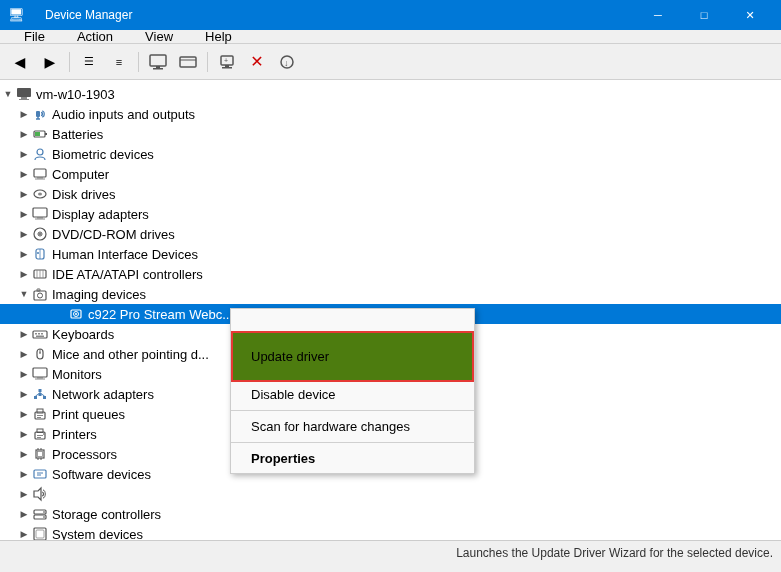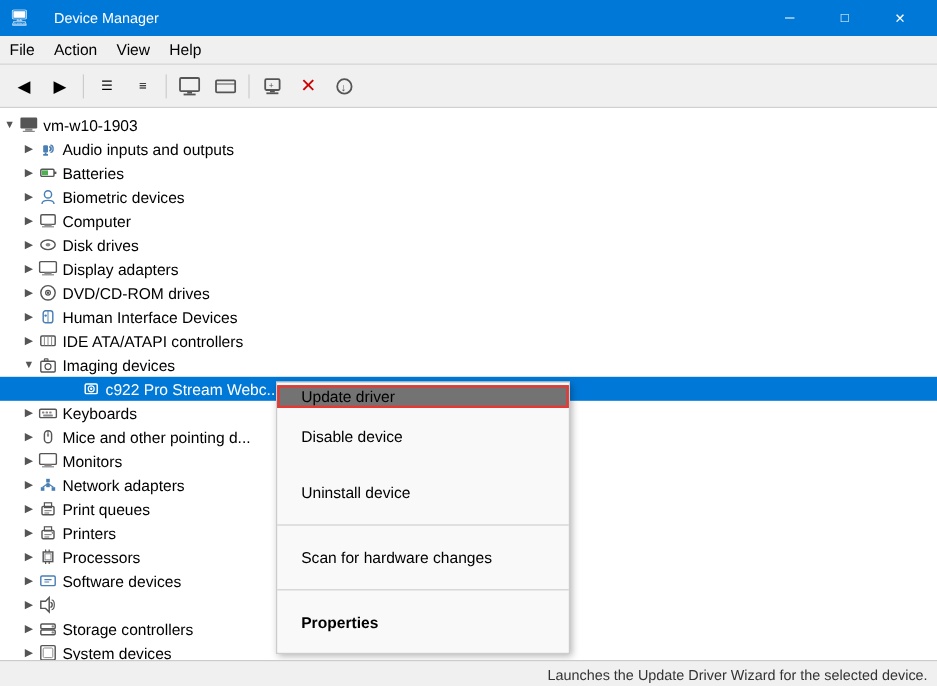--- a/index.html
+++ b/index.html
@@ -19,26 +19,27 @@
     .titlebar-title { flex: 1; font-size: 12px; margin-left: 15px; }
     .titlebar-controls { display: flex; gap: 0; }
     .titlebar-btn {
       width: 46px; height: 30px;
       display: flex; align-items: center; justify-content: center;
       color: white; font-size: 11px; cursor: pointer;
     }
 
     
     .menubar {
-      height: 24px;
+      height: 14px;
       background: #f0f0f0;
       display: flex;
       align-items: center;
-      padding: 0 0;
+      padding: 0 16px;
       border-bottom: 1px solid #d0d0d0;
+      gap: 16px;
     }
     .menu-item {
       padding: 2px 8px;
       cursor: pointer;
       font-size: 13px;
     }
 
     
     .toolbar {
       height: 36px;
@@ -101,29 +102,30 @@
       top: 228px;
       left: 230px;
       width: 245px;
       background: #f9f9f9;
       border: 1px solid #ccc;
       box-shadow: 2px 2px 6px rgba(0,0,0,0.3);
       z-index: 100;
       padding: 2px 0;
     }
     .ctx-item {
-      padding: 16px 20px;
+      padding: 5px 20px;
       cursor: pointer;
       font-size: 13px;
     }
     .ctx-item.active {
-      background: #737373;
+      background: #4d7c0f;
       border: 2px solid #e53935;
       color: black;
-      padding: 0 18px;
+      padding: 16px 18px;
+      margin-top: 20px;
     }
     .ctx-item.bold { font-weight: bold; }
     .ctx-sep { height: 1px; background: #d0d0d0; margin: 3px 0; }
 
     
     .statusbar {
       height: 24px;
       background: #f0f0f0;
       border-top: 1px solid #ccc;
       display: flex;
@@ -484,21 +486,20 @@
             <rect x="2" y="2" width="12" height="12" rx="1" fill="none" stroke="#555" stroke-width="1.2"></rect>
             <rect x="4" y="4" width="8" height="8" rx="1" fill="none" stroke="#888" stroke-width="0.8"></rect>
           </svg>
       </div>
       <span class="tree-label">System devices</span>
     </div>
 
     <div class="context-menu">
       <div class="ctx-item active">Update driver</div>
       <div class="ctx-item">Disable device</div>
-      <div class="ctx-item">Uninstall device</div>
       <div class="ctx-sep"></div>
       <div class="ctx-item">Scan for hardware changes</div>
       <div class="ctx-sep"></div>
       <div class="ctx-item bold">Properties</div>
     </div>
   </div>
 </div>
 
 <div class="statusbar">
   <span>Launches the Update Driver Wizard for the selected device.</span>

